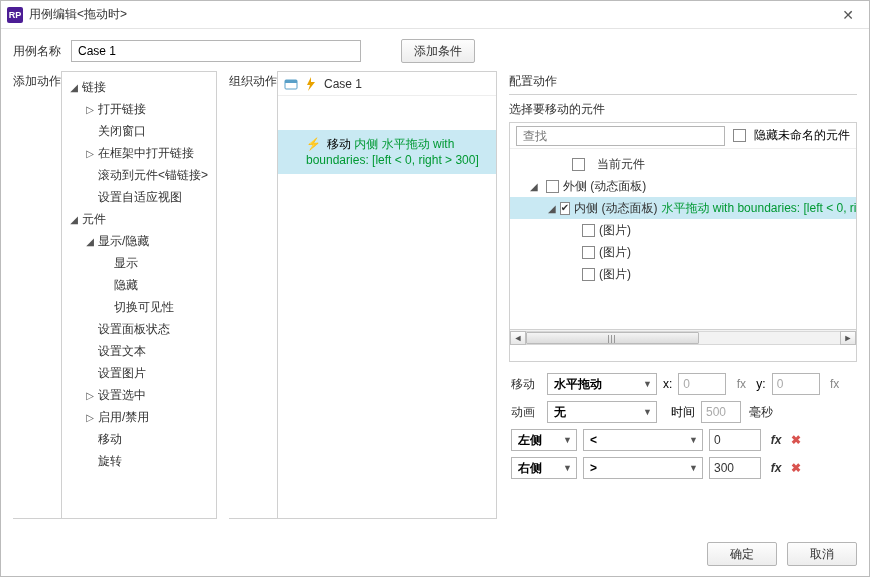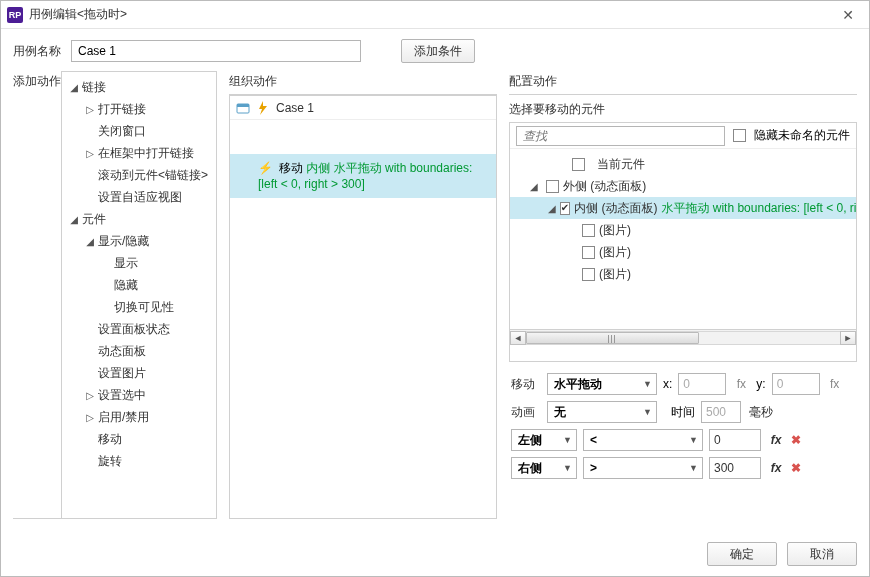--- a/index.html
+++ b/index.html
@@ -10,21 +10,21 @@
 .titlebar-title { color:#333; flex:1; }
 .titlebar-close { width:30px; text-align:center; color:#555; font-size:14px; cursor:pointer;}
 
 .row-name { display:flex; align-items:center; padding:10px 12px 8px 12px; gap:10px;}
 .row-name label { color:#333; }
 .row-name input[type=text] { width:290px; height:22px; border:1px solid #b5b5b5; padding:0 6px; }
 .btn { height:24px; padding:0 12px; background:linear-gradient(#fdfdfd,#ededed); border:1px solid #b5b5b5; border-radius:2px; cursor:pointer; color:#333;}
 
 .columns { display:flex; padding:0 12px 0 12px; gap:12px; height:448px;}
 .col-left { width:204px; display:flex; flex-direction:row;}
-.col-mid { width:268px; display:flex; flex-direction:column;}
+.col-mid { width:268px; display:flex; flex-direction:row;}
 .col-right { flex:1; display:flex; flex-direction:column; min-width:0;}
 
 .col-header { font-size:12px; color:#333; padding:2px 0 4px 0; border-bottom:1px solid #d0d0d0;}
 .panel { border:1px solid #d0d0d0; flex:1; overflow:auto; background:#fff; position:relative;}
 
 
 .tree { padding:4px 0; }
 .tree-node { display:flex; align-items:center; height:22px; padding-left:4px; white-space:nowrap; cursor:pointer;}
 .tree-node .twisty { width:12px; text-align:center; color:#555; font-size:10px; margin-right:2px; user-select:none;}
 .tree-node .twisty.empty { visibility:hidden;}
@@ -35,21 +35,21 @@
 .org-head { display:flex; align-items:center; height:24px; padding:0 6px; gap:6px; border-bottom:1px solid #eee;}
 .org-head .ico { width:14px; height:14px; display:flex; align-items:center; justify-content:center;}
 .case-label { color:#333; }
 .org-item { background:#c9e9f3; padding:6px 16px 6px 28px; line-height:16px;margin-top:34px;}
 .org-item .green { color:#009933;}
 .lightning { color:#e8a200; margin-right:6px;}
 
 
 .sub-hdr { padding:6px 0 4px 0; color:#333;}
 .search-row { display:flex; align-items:center; height:26px; padding:4px 6px; gap:8px; border-bottom:1px solid #eee;}
-.search-row input { flex:1; height:20px; border:1px solid #b5b5b5; padding:4px 6px; color:#444;font-style:italic;}
+.search-row input { flex:1; height:20px; border:1px solid #b5b5b5; padding:4px 6px; color:#444;}
 .chk { width:13px; height:13px; border:1px solid #888; background:#fff; display:inline-flex; align-items:center; justify-content:center; font-size:10px; color:#333; cursor:pointer;}
 .chk.checked::after { content:"✔"; font-size:10px; line-height:10px;}
 .right-tree { padding:4px 0; height:180px; overflow:hidden;}
 .right-row { display:flex; align-items:center; height:22px; gap:4px; white-space:nowrap;}
 .right-row.sel { background:#c9e9f3;}
 .right-row .lbl { color:#333;}
 .right-row .green { color:#009933;}
 
 .hscroll { height:16px; border-top:1px solid #d0d0d0; background:#f2f2f2; display:flex; align-items:center;}
 .hscroll .arrow { width:16px; height:14px; border:1px solid #bfbfbf; background:linear-gradient(#fdfdfd,#e7e7e7); text-align:center; font-size:9px; color:#555; line-height:12px;}
@@ -143,21 +143,21 @@
           <div class="tree-node indent-2">
             <span class="twisty empty">▷</span>
             <span class="lbl">切换可见性</span>
           </div>
           <div class="tree-node indent-1">
             <span class="twisty empty">▷</span>
             <span class="lbl">设置面板状态</span>
           </div>
           <div class="tree-node indent-1">
             <span class="twisty empty">▷</span>
-            <span class="lbl">动态面板</span>
+            <span class="lbl">设置文本</span>
           </div>
           <div class="tree-node indent-1">
             <span class="twisty empty">▷</span>
             <span class="lbl">设置图片</span>
           </div>
           <div class="tree-node indent-1">
             <span class="twisty">▷</span>
             <span class="lbl">设置选中</span>
           </div>
           <div class="tree-node indent-1">

